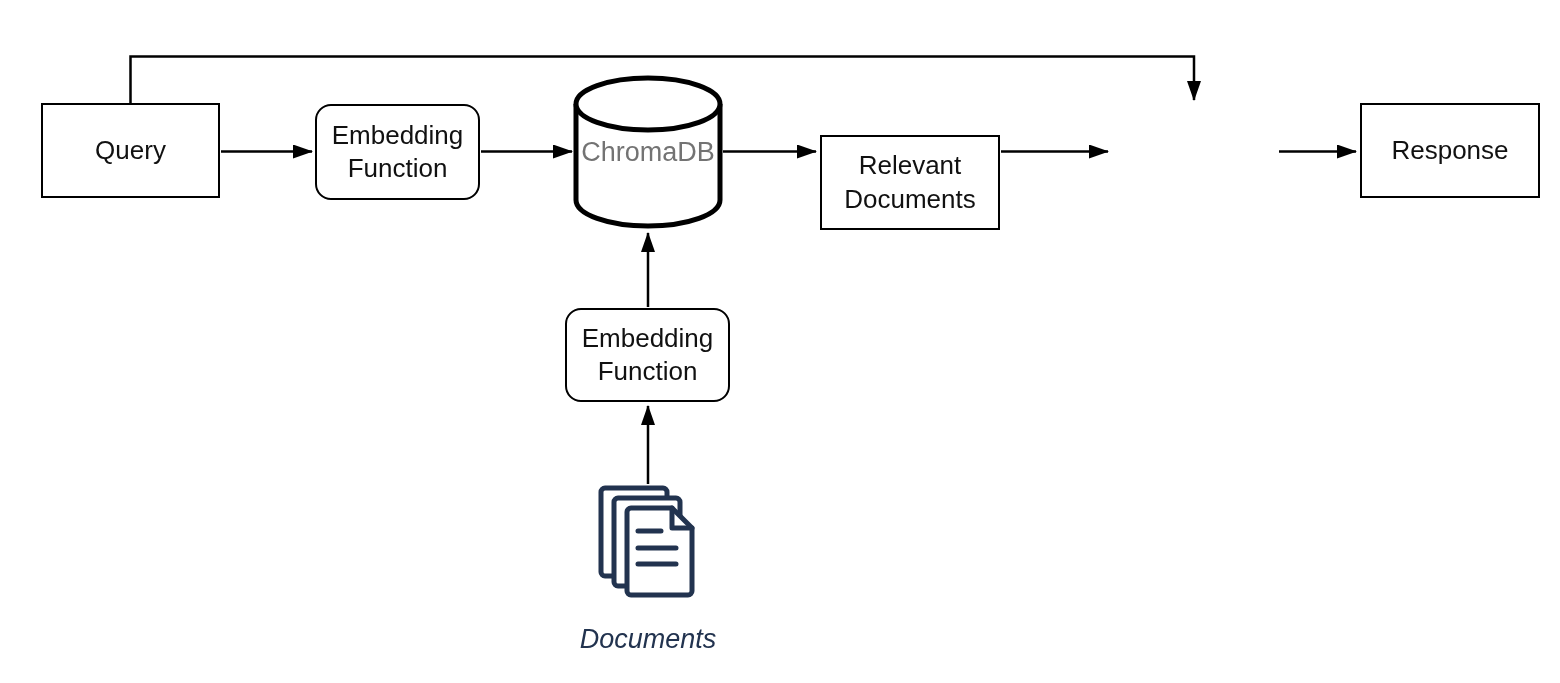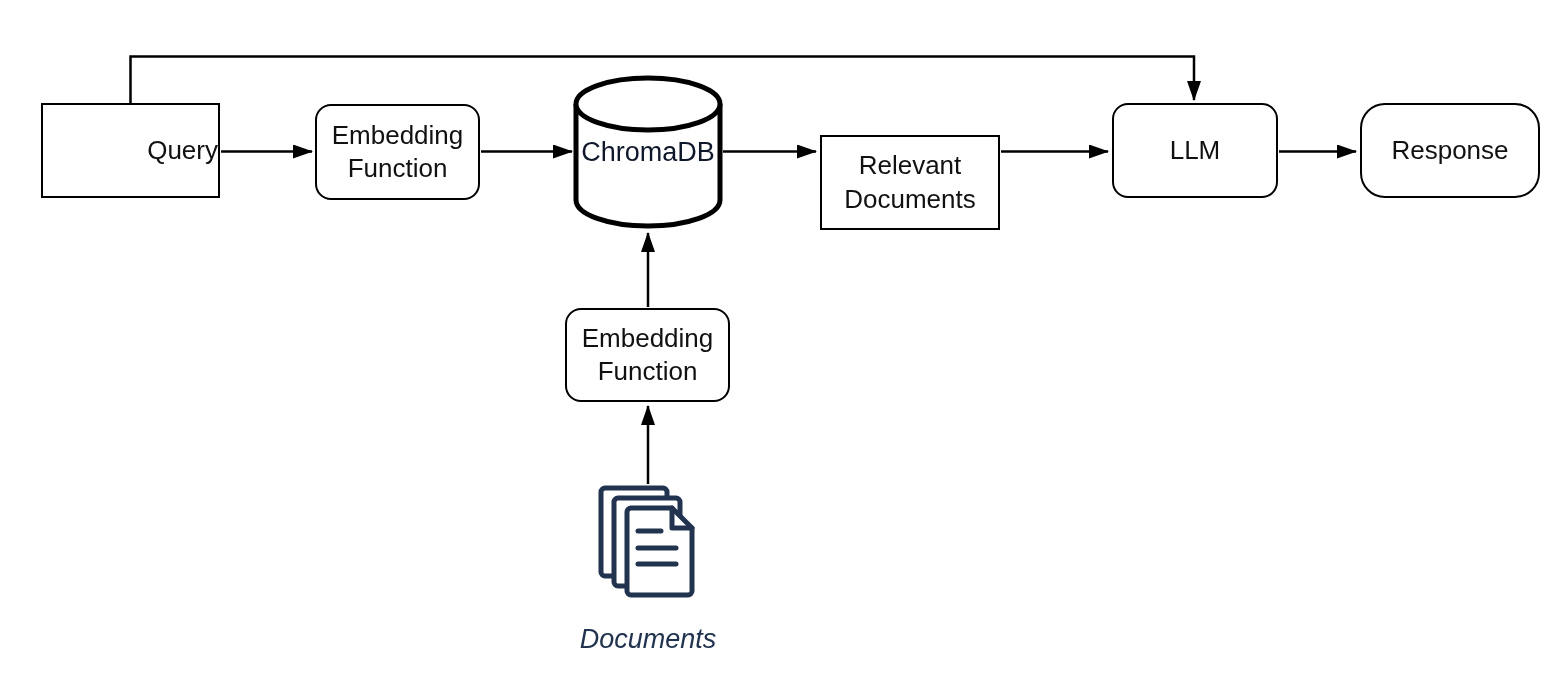--- a/index.html
+++ b/index.html
@@ -25,35 +25,35 @@
     text-align: center;
     box-sizing: border-box;
     background: #ffffff;
     border: 2.5px solid #000000;
     color: #111111;
     font-size: 26px;
     line-height: 1.28;
     z-index: 1;
   }
   .node.rounded { border-radius: 16px; }
-  .node-query            { left: 41px;   top: 103px; width: 179px; height: 95px; justify-content: flex-end; }
+  .node-query            { left: 41px;   top: 103px; width: 179px; height: 95px; }
   .node-embedding-top    { left: 315px;  top: 104px; width: 165px; height: 96px; }
   .node-relevant-docs    { left: 820px;  top: 103px; width: 180px; height: 95px; margin-top: 32px; }
   .node-llm              { left: 1112px; top: 103px; width: 166px; height: 95px; border-radius: 20px; }
-  .node-response         { left: 1360px; top: 103px; width: 180px; height: 95px; border-radius: 25px; }
+  .node-response         { left: 1360px; top: 103px; width: 180px; height: 95px; }
   .node-embedding-bottom { left: 565px;  top: 308px; width: 165px; height: 94px; }
   .chromadb-label {
     position: absolute;
     left: 573px; top: 134px;
     width: 150px; height: 36px;
     display: flex;
     align-items: center;
     justify-content: center;
     font-size: 27px;
-    color: #0f172a;
+    color: #737373;
     z-index: 2;
   }
   .documents-label {
     position: absolute;
     left: 563px; top: 624px;
     width: 170px;
     text-align: center;
     font-size: 27px;
     color: #22334f;
     z-index: 1;
@@ -108,23 +108,20 @@
   </div>
 
   <div class="chromadb-label">
     <span>ChromaDB</span>
   </div>
 
   <div class="node node-relevant-docs">
     <span>Relevant Documents</span>
   </div>
 
-  <div class="node node-llm rounded">
-    <span>LLM</span>
-  </div>
 
   <div class="node node-response">
     <span>Response</span>
   </div>
 
   <div class="node rounded node-embedding-bottom">
     <span>Embedding Function</span>
   </div>
 
   <div class="documents-label">

